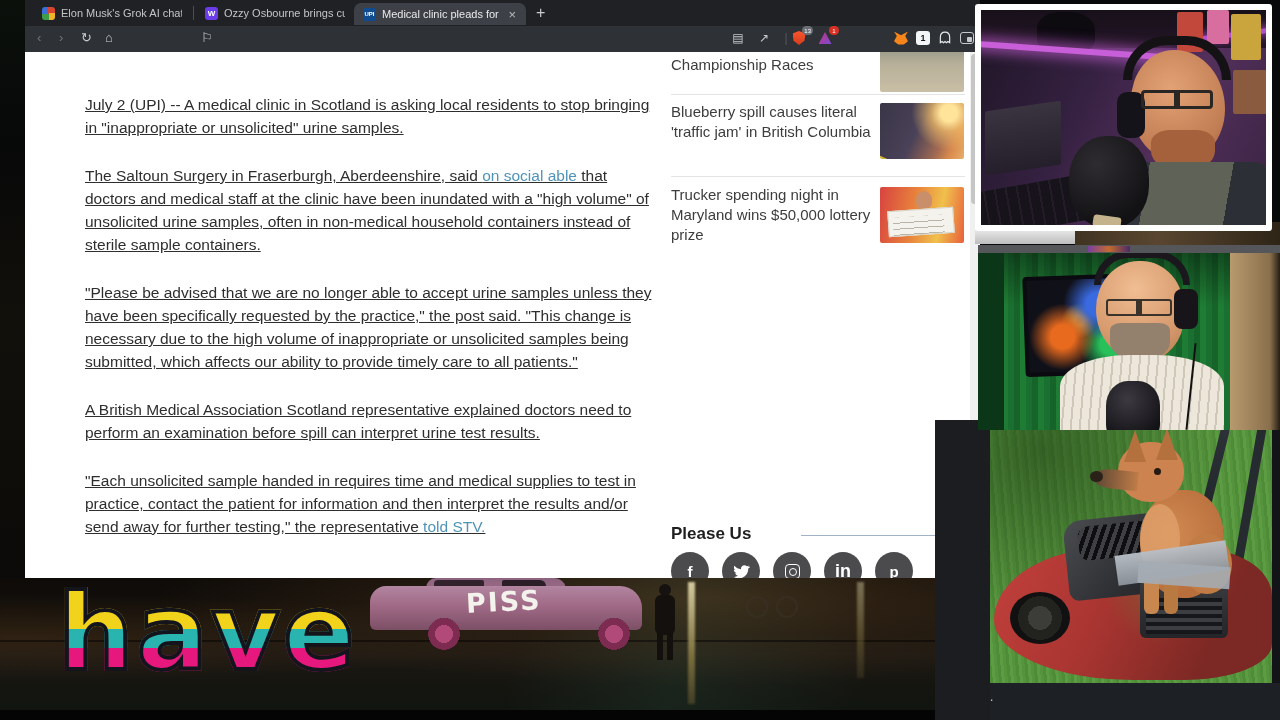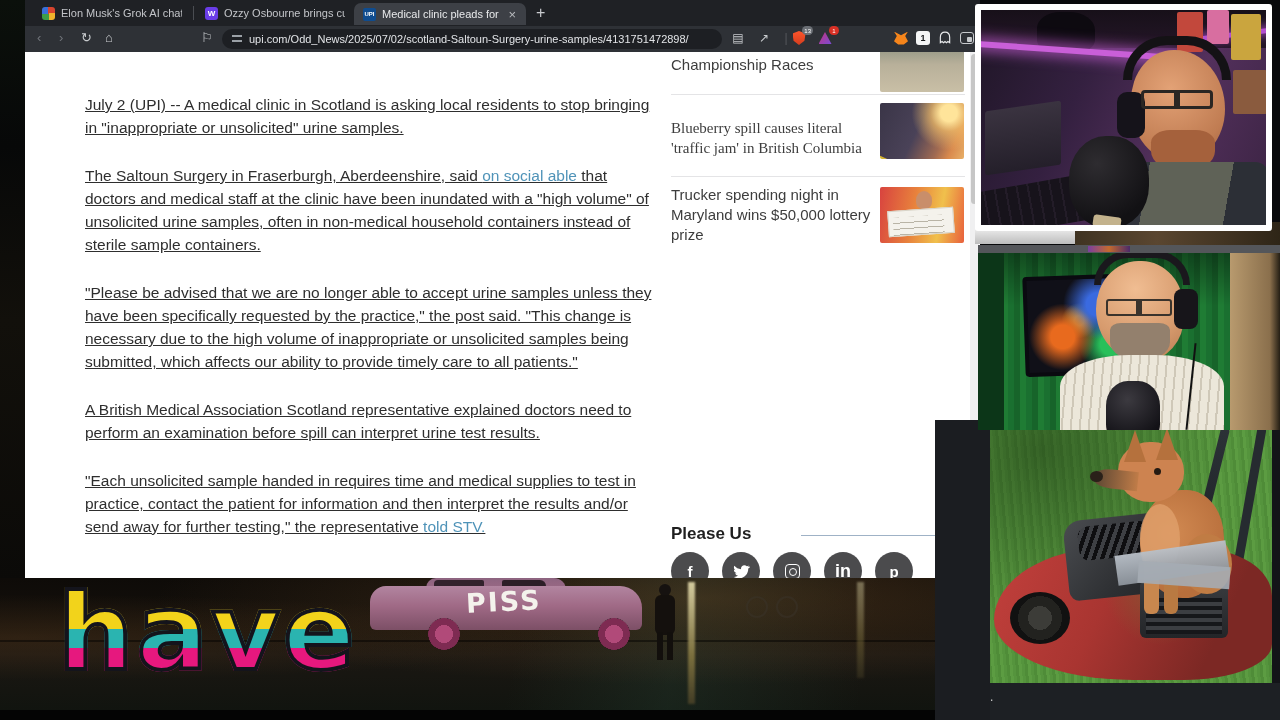--- a/index.html
+++ b/index.html
@@ -291,24 +291,20 @@
       <div class="newtab">+</div>
     </div>
 
     <div class="abs toolbar">
       <span class="nav-ic" style="left:12px;color:#70747a;">‹</span>
       <span class="nav-ic" style="left:34px;color:#70747a;">›</span>
       <span class="nav-ic" style="left:56px;">↻</span>
       <span class="nav-ic" style="left:80px;">⌂</span>
       <span class="nav-ic" style="left:176px;">⚐</span>
 
-      <div class="urlbar">
-        <span class="tune"></span>
-        <span class="url-text">upi.com/Odd_News/2025/07/02/scotland-Saltoun-Surgery-urine-samples/4131751472898/</span>
-      </div>
 
       <span class="tb-ic" style="left:705px;">▤</span>
       <span class="tb-ic" style="left:731px;">↗</span>
       <span class="tb-ic" style="left:753px;color:#55585d;">|</span>
       <span class="tb-ic" style="left:766px;">
         <span class="shield"></span>
         <span class="badge" style="background:#6b6f75;">13</span>
       </span>
       <span class="tb-ic" style="left:792px;">
         <span class="adbk"></span>
@@ -337,21 +333,21 @@
         <p>"Please be advised that we are no longer able to accept urine samples unless they have been specifically requested by the practice," the post said. "This change is necessary due to the high volume of inappropriate or unsolicited samples being submitted, which affects our ability to provide timely care to all patients."</p>
         <p>A British Medical Association Scotland representative explained doctors need to perform an examination before spill can interpret urine test results.</p>
         <p><span>"Each unsolicited sample handed in requires time and medical supplies to test in practice, contact the patient for information and then interpret the results and/or send away for further testing," the representative </span><span class="alink">told STV.</span></p>
       </div>
 
       <div class="sidebar">
         <div class="s-title" style="top:3px;">Championship Races</div>
         <div class="s-thumb thumb1"></div>
         <div class="s-div" style="top:42px;"></div>
 
-        <div class="s-title" style="top:66px;font-family:Liberation Serif, serif;">Blueberry spill causes literal 'traffic jam' in British Columbia</div>
+        <div class="s-title" style="top:50px;">Blueberry spill causes literal 'traffic jam' in British Columbia</div>
         <div class="s-thumb thumb2" style="top:51px;"></div>
         <div class="s-div" style="top:124px;"></div>
 
         <div class="s-title" style="top:133px;">Trucker spending night in Maryland wins $50,000 lottery prize</div>
         <div class="s-thumb thumb3" style="top:135px;">
           <span class="check-head"></span>
           <span class="check"></span>
         </div>
 
         <div class="follow">Please Us</div>

